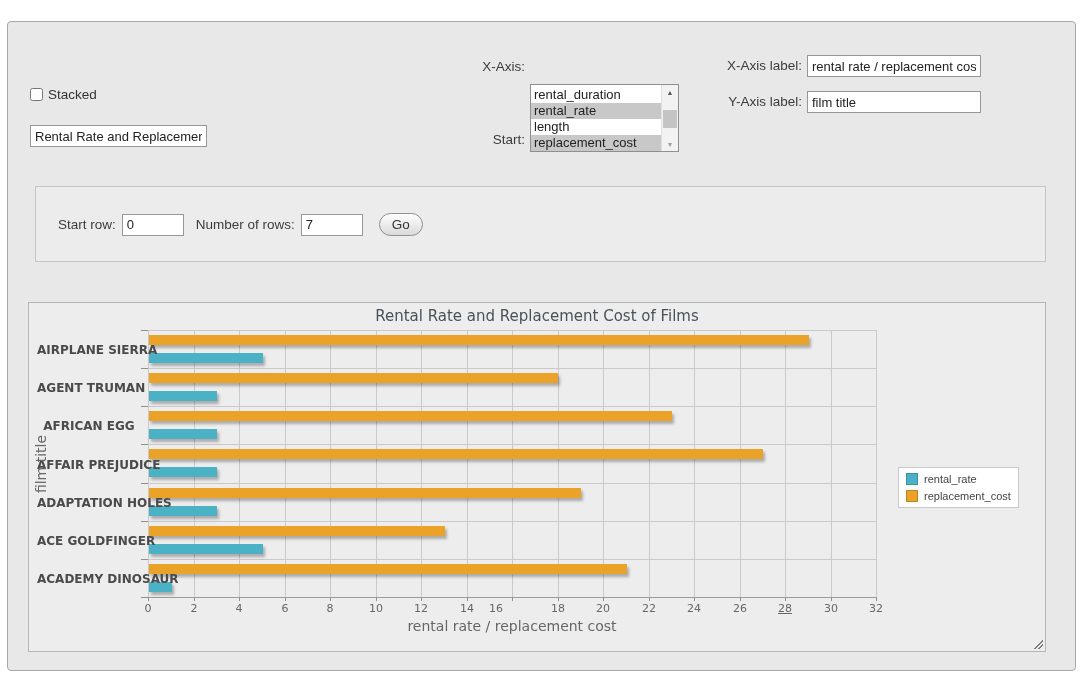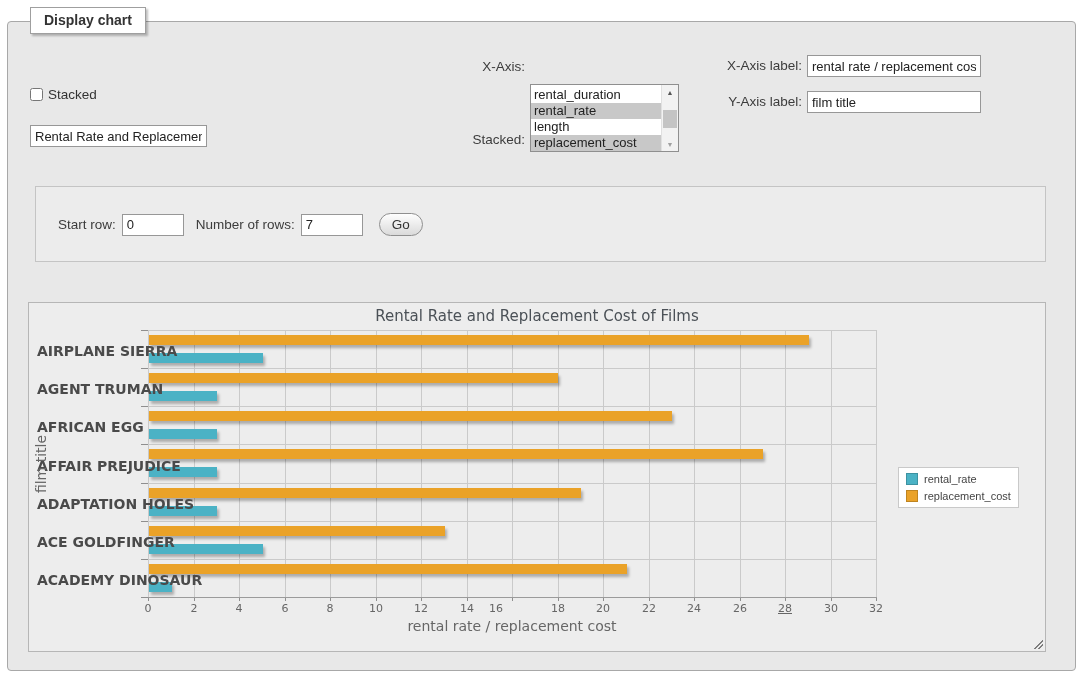--- a/index.html
+++ b/index.html
@@ -72,53 +72,52 @@
     background: #ededed; border: 1px solid #b6b6b6; z-index: 2; }
   .chart-inner { position: absolute; inset: 0; font-family: "DejaVu Sans", sans-serif; }
   .cb-title { position: absolute; left: 0; top: 4px; width: 100%; text-align: center;
     font-size: 15px; color: #4b5157; }
   .vgrid { position: absolute; width: 1px; background: #cacaca; }
   .hgrid { position: absolute; height: 1px; background: #cacaca; }
   .axisline { background: #9b9b9b; }
   .xtickmark { position: absolute; width: 1px; height: 4px; background: #8f8f8f; }
   .ytickmark { position: absolute; width: 7px; height: 1px; background: #8f8f8f; }
   .xtlabel { position: absolute; width: 30px; text-align: center; font-size: 11px; color: #666; }
-  .cat { position: absolute; width: 104px; text-align: left; font-size: 14px;
+  .cat { position: absolute; width: 104px; text-align: center; font-size: 12px;
     font-weight: bold; color: #4a4a4a; white-space: nowrap; }
   .bar { position: absolute; height: 10px; box-shadow: 2px 3px 3px rgba(0,0,0,0.28); }
   .xaxis-title { position: absolute; text-align: center; font-size: 14px; color: #666; }
   .yaxis-title { position: absolute; font-size: 14px; color: #666; white-space: nowrap;
     transform: translate(-50%,-50%) rotate(-90deg); }
   .chart-legend { position: absolute; left: 869px; top: 164px; background: #fff;
     border: 1px solid #c9c9c9; padding: 5px 7px; display: flex; flex-direction: column; gap: 5px; }
   .leg-row { display: flex; align-items: center; gap: 6px; font-size: 11px;
     font-family: "Liberation Sans", sans-serif; color: #444; white-space: nowrap; }
   .leg-swatch { width: 12px; height: 12px; border: 1px solid rgba(0,0,0,0.18); flex: 0 0 12px; }
   .resize-handle { position: absolute; right: 2px; bottom: 2px; width: 11px; height: 11px;
     clip-path: polygon(100% 0, 100% 100%, 0 100%);
     background: repeating-linear-gradient(135deg, #7d7d7d 0 1px, transparent 1px 3px); }
 </style>
 </head>
 <body>
 
 <div class="page">
   <div class="fieldset"></div>
-  <div class="legendbox">Display chart</div>
 
 
   <label class="check-row">
     <input type="checkbox" id="stacked-cb" style="">
     <span>Stacked</span>
   </label>
 
   <input type="text" class="title-input" value="Rental Rate and Replacement Cost of Films" style="">
 
   <span class="lbl xaxis-lbl">X-Axis:</span>
 
-  <span class="lbl series-lbl">Stacked:</span>
+  <span class="lbl series-lbl">Start:</span>
   <div class="listbox">
     <div class="options" id="series-options">
         <div class="opt">rental_duration</div>
         <div class="opt sel">rental_rate</div>
         <div class="opt">length</div>
         <div class="opt sel">replacement_cost</div>
       </div>
     <div class="sb">
       <div class="sb-btn">▲</div>
       <div class="sb-thumb"></div>

